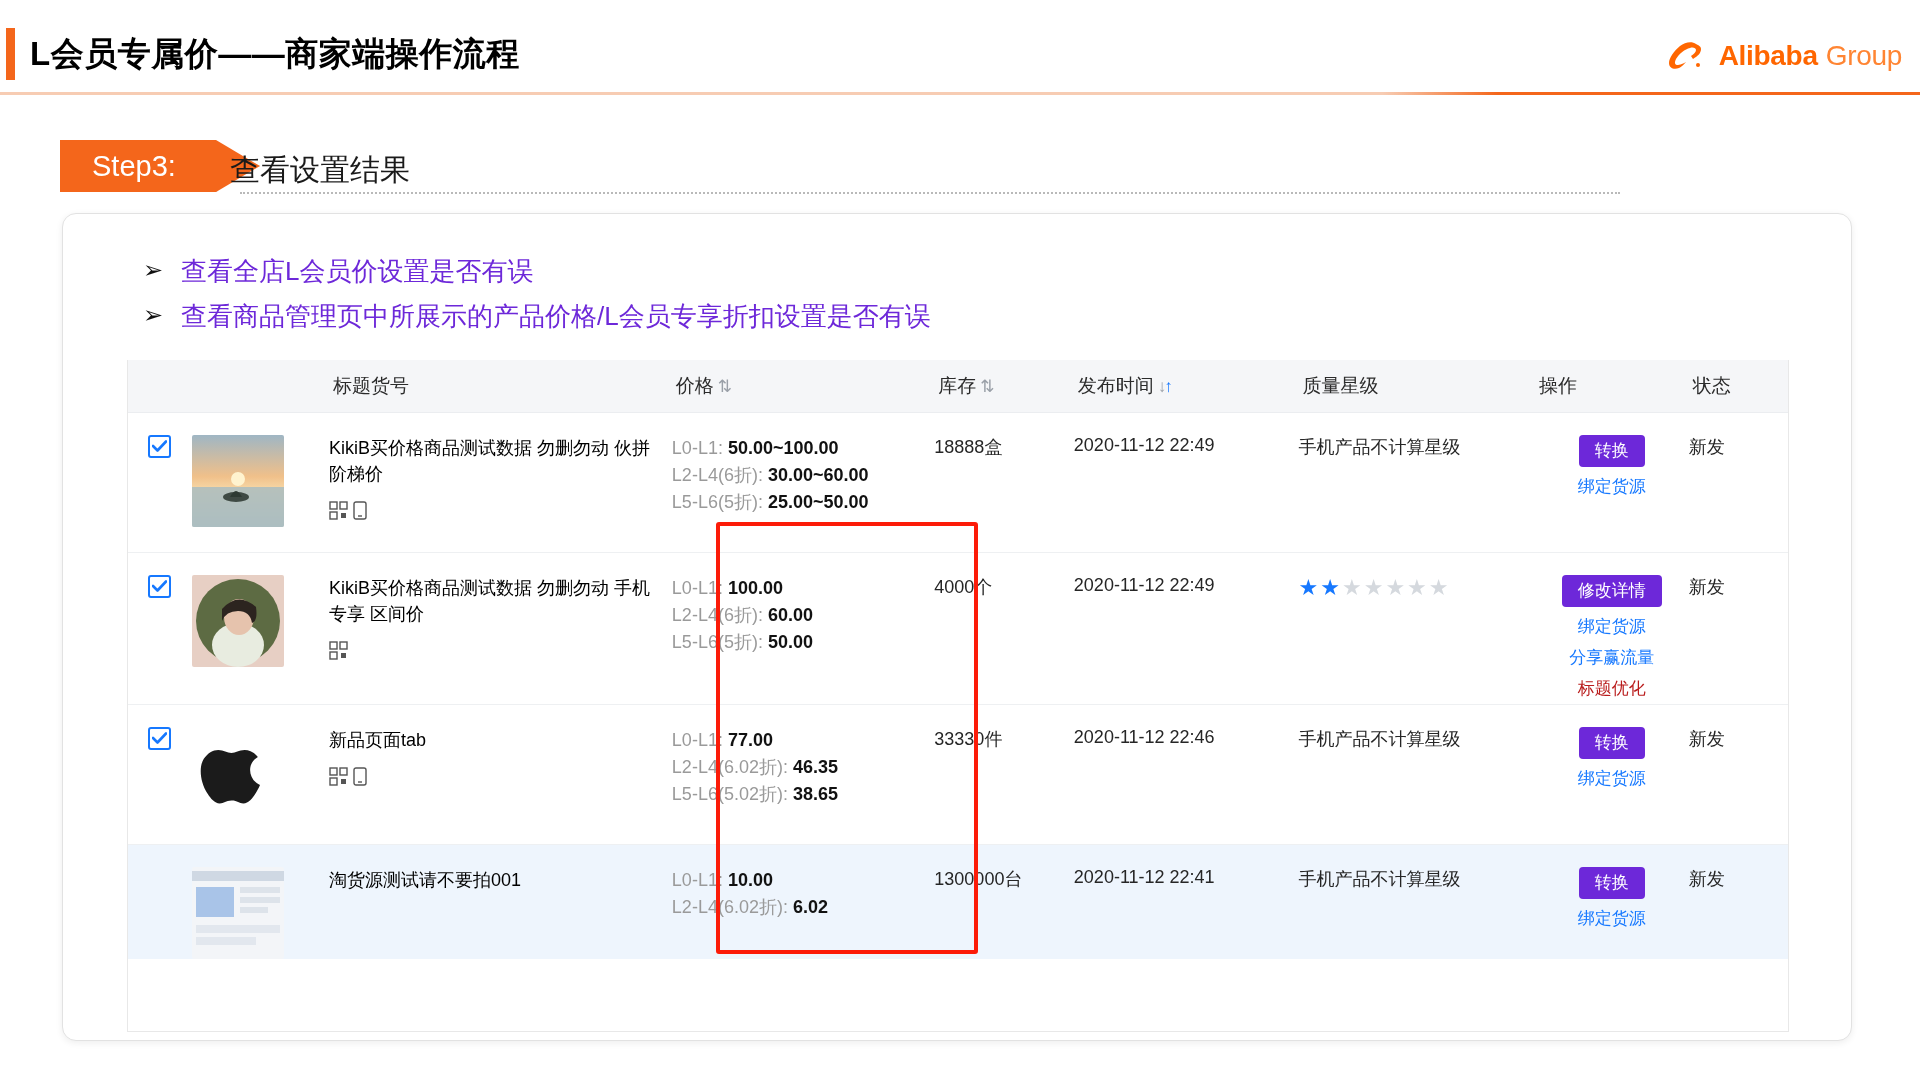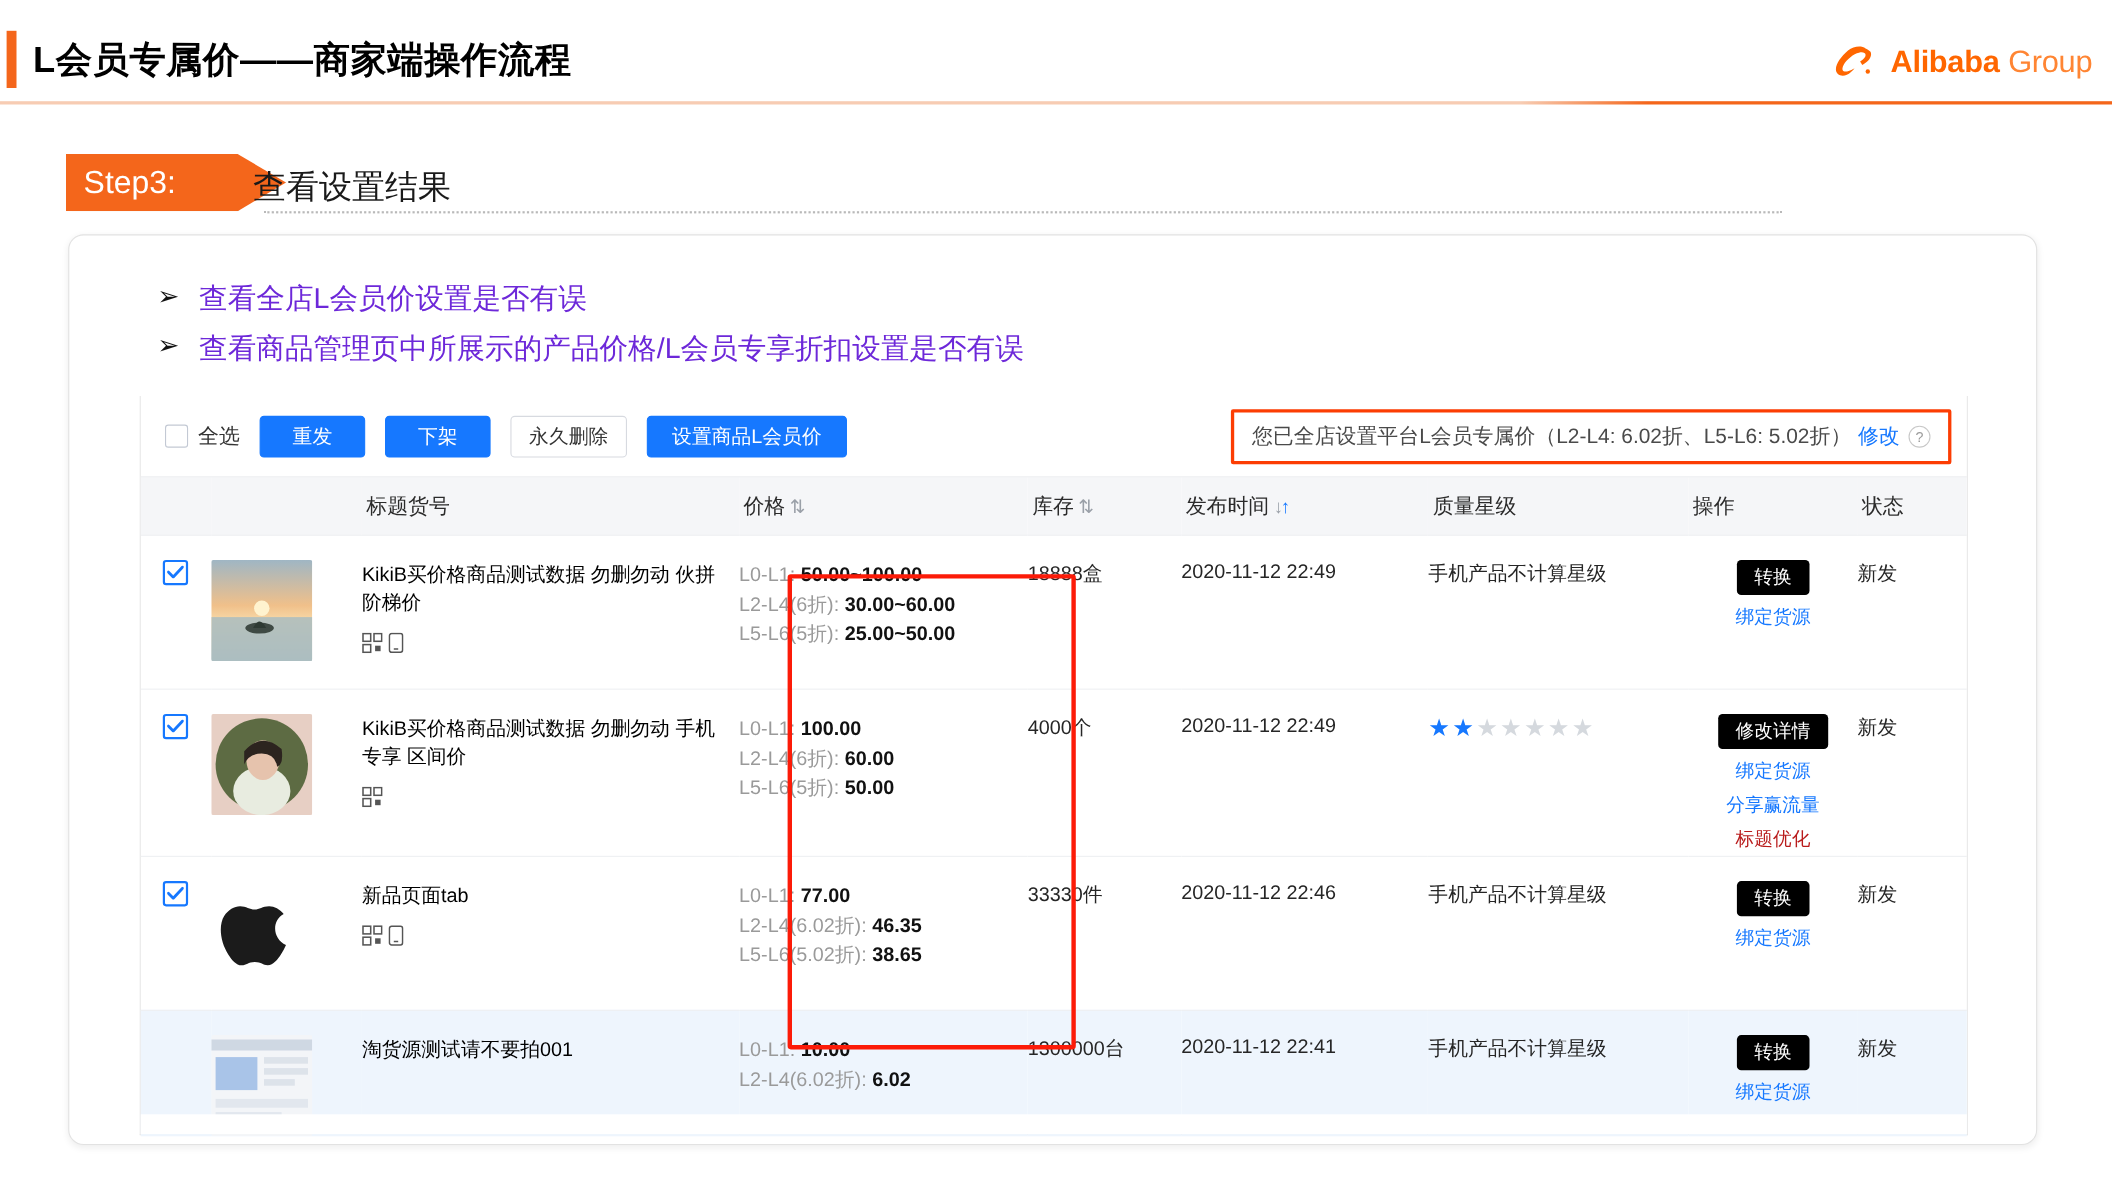--- a/index.html
+++ b/index.html
@@ -32,21 +32,21 @@
   .logo-group { font-size: 28px; font-weight: normal; color:#ff8533; letter-spacing:-.3px; }
 
   
   .step-wrap { position:absolute; left:60px; top:140px; height:52px; }
   .step-arrow {
     position: relative; width: 200px; height: 52px;
     background: #f4661b; color: #fff;
     clip-path: polygon(0 0, 78% 0, 100% 50%, 78% 100%, 0 100%);
     display: flex; align-items: center;
     box-shadow: 3px 4px 5px rgba(0,0,0,.22);
-    padding-left: 16px;
+    padding-left: 32px;
   }
   .step-arrow span { font-size: 29px; color:#fff; }
   .step-text {
     position: absolute; left: 230px; top: 150px;
     font-size: 30px; color:#1a1a1a;
   }
   .step-dots {
     position: absolute; left: 240px; top: 192px; width: 1380px;
     border-top: 2px dotted #b9b9b9;
   }
@@ -141,21 +141,21 @@
   .price-line { font-size:18px; line-height:1.52; color:#9a9a9a; white-space:nowrap;}
   .price-line b { color:#111; font-weight:bold; }
   .stock, .time { font-size:18px; color:#262626; white-space:nowrap; }
   .star-txt { font-size:18px; color:#262626; white-space:nowrap; }
   .stars { font-size:22px; letter-spacing:2px; }
   .star-on { color:#1678ff; }
   .star-off { color:#d5d9de; }
 
   .op-col { display:flex; flex-direction:column; align-items:center; gap:8px; }
   .op-btn {
-    background:#000000; color:#fff; font-size:17px; border-radius:4px;
+    background:#6d28d9; color:#fff; font-size:17px; border-radius:4px;
     height:32px; padding:0 16px; display:inline-flex; align-items:center; justify-content:center;
     white-space:nowrap; cursor:pointer;
   }
   .op-link { font-size:17px; color:#1678ff; cursor:pointer; white-space:nowrap;}
   .op-link.muted { color:#b91c1c; }
   .status { font-size:18px; color:#262626; }
 
   
   .redbox {
     position:absolute; left: 653px; top: 308px; width: 262px; height: 432px;
@@ -200,36 +200,20 @@
         <div class="bullet-text">查看全店L会员价设置是否有误</div>
       </div>
       <div class="bullet">
         <div class="bullet-mark">➢</div>
         <div class="bullet-text">查看商品管理页中所展示的产品价格/L会员专享折扣设置是否有误</div>
       </div>
     </div>
 
     <div class="panel">
 
-      <div class="toolbar">
-        <label class="chk-all">
-          <span class="cbox"></span>
-          <span class="chk-all-label">全选</span>
-        </label>
-        <button class="btn btn-primary">重发</button>
-        <button class="btn btn-primary">下架</button>
-        <button class="btn btn-plain">永久删除</button>
-        <button class="btn btn-primary btn-wide">设置商品L会员价</button>
-
-        <div class="notice">
-          <span class="notice-text">您已全店设置平台L会员专属价（L2-L4: 6.02折、L5-L6: 5.02折）</span>
-          <span class="notice-link">修改</span>
-          <span class="qmark">?</span>
-        </div>
-      </div>
 
       <table class="grid">
         <thead>
           <tr>
             <th class="c-chk"></th>
             <th class="c-img"></th>
             <th class="c-title"><span>标题货号</span></th>
             <th class="c-price"><span>价格</span><span class="sorter">⇅</span></th>
             <th class="c-stock"><span>库存</span><span class="sorter">⇅</span></th>
             <th class="c-time"><span>发布时间</span><span class="sorter">↓<span class="up">↑</span></span></th>

